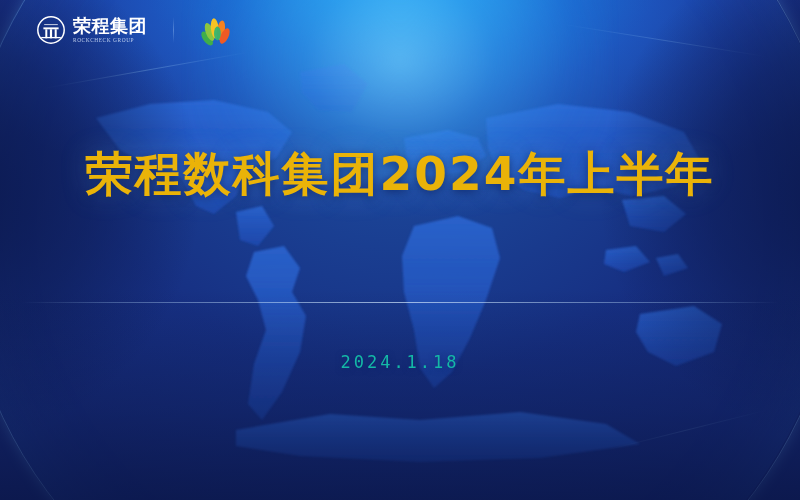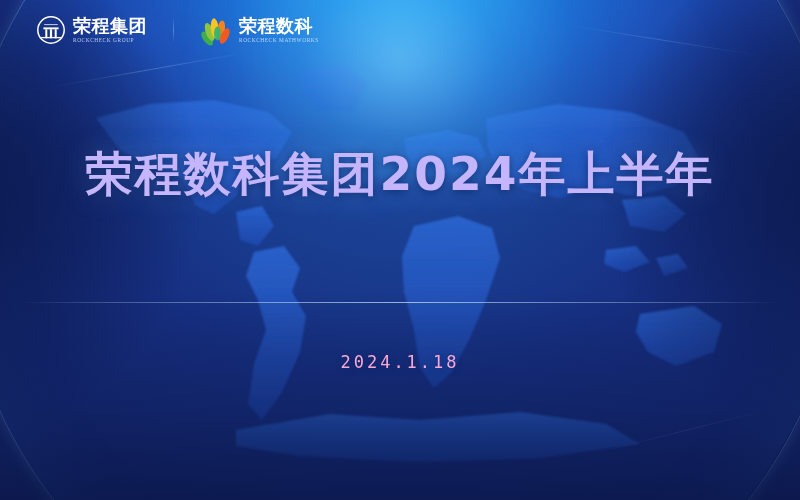--- a/index.html
+++ b/index.html
@@ -169,21 +169,21 @@
   .title-block {
     position: absolute;
     left: 0;
     right: 0;
     top: 142px;
     text-align: center;
     z-index: 5;
   }
   .title-line {
     display: block;
-    color: #c4b5fd;
+    color: #eab308;
     font-family: "DejaVu Sans", "Liberation Sans", sans-serif;
     font-weight: bold;
     font-size: 47px;
     line-height: 64px;
     letter-spacing: 2px;
     text-shadow:
       0 2px 10px rgba(8,28,90,0.70),
       0 0 26px rgba(120,190,255,0.35);
   }
 
@@ -201,21 +201,21 @@
       rgba(170,215,255,0) 100%);
     z-index: 5;
   }
 
   .date {
     position: absolute;
     left: 0;
     right: 0;
     top: 352px;
     text-align: center;
-    color: #f9a8d4;
+    color: #14b8a6;
     font-family: "DejaVu Sans Mono", "Liberation Mono", monospace;
     font-size: 17px;
     letter-spacing: 3px;
     text-shadow: 0 1px 6px rgba(10,30,95,0.6);
     z-index: 5;
   }
 </style>
 </head>
 <body>
 
@@ -296,24 +296,20 @@
       <svg class="logo-mark" width="32" height="32" viewBox="0 0 32 32">
         <g transform="translate(16,22)">
           <ellipse cx="-8.6" cy="-3.2" rx="4.0" ry="8.2" fill="#3fae4a" transform="rotate(-36)"></ellipse>
           <ellipse cx="-4.6" cy="-6.0" rx="3.9" ry="9.4" fill="#8cc63f" transform="rotate(-20)"></ellipse>
           <ellipse cx="-0.4" cy="-7.6" rx="3.9" ry="10.2" fill="#f7c325" transform="rotate(-6)"></ellipse>
           <ellipse cx="3.8" cy="-6.6" rx="3.9" ry="9.8" fill="#f58220" transform="rotate(10)"></ellipse>
           <ellipse cx="7.8" cy="-3.8" rx="3.8" ry="8.4" fill="#ef5a24" transform="rotate(26)"></ellipse>
           <ellipse cx="1.4" cy="-2.6" rx="3.4" ry="7.0" fill="#2bb673" opacity="0.9"></ellipse>
         </g>
       </svg>
-      <span class="logo-text">
-        <span class="logo-cn">荣程数科</span>
-        <span class="logo-en">ROCKCHECK MATHWORKS</span>
-      </span>
     </div>
 
   </div>
 
   <div class="title-block">
     <span class="title-line">荣程数科集团2024年上半年</span>
   </div>
 
   <div class="divider"></div>
 

